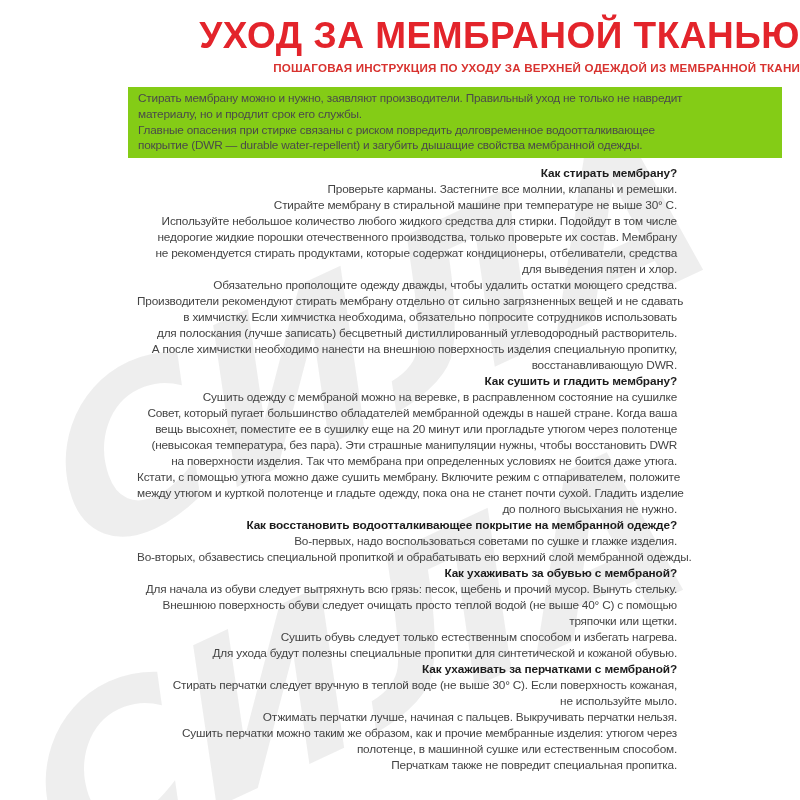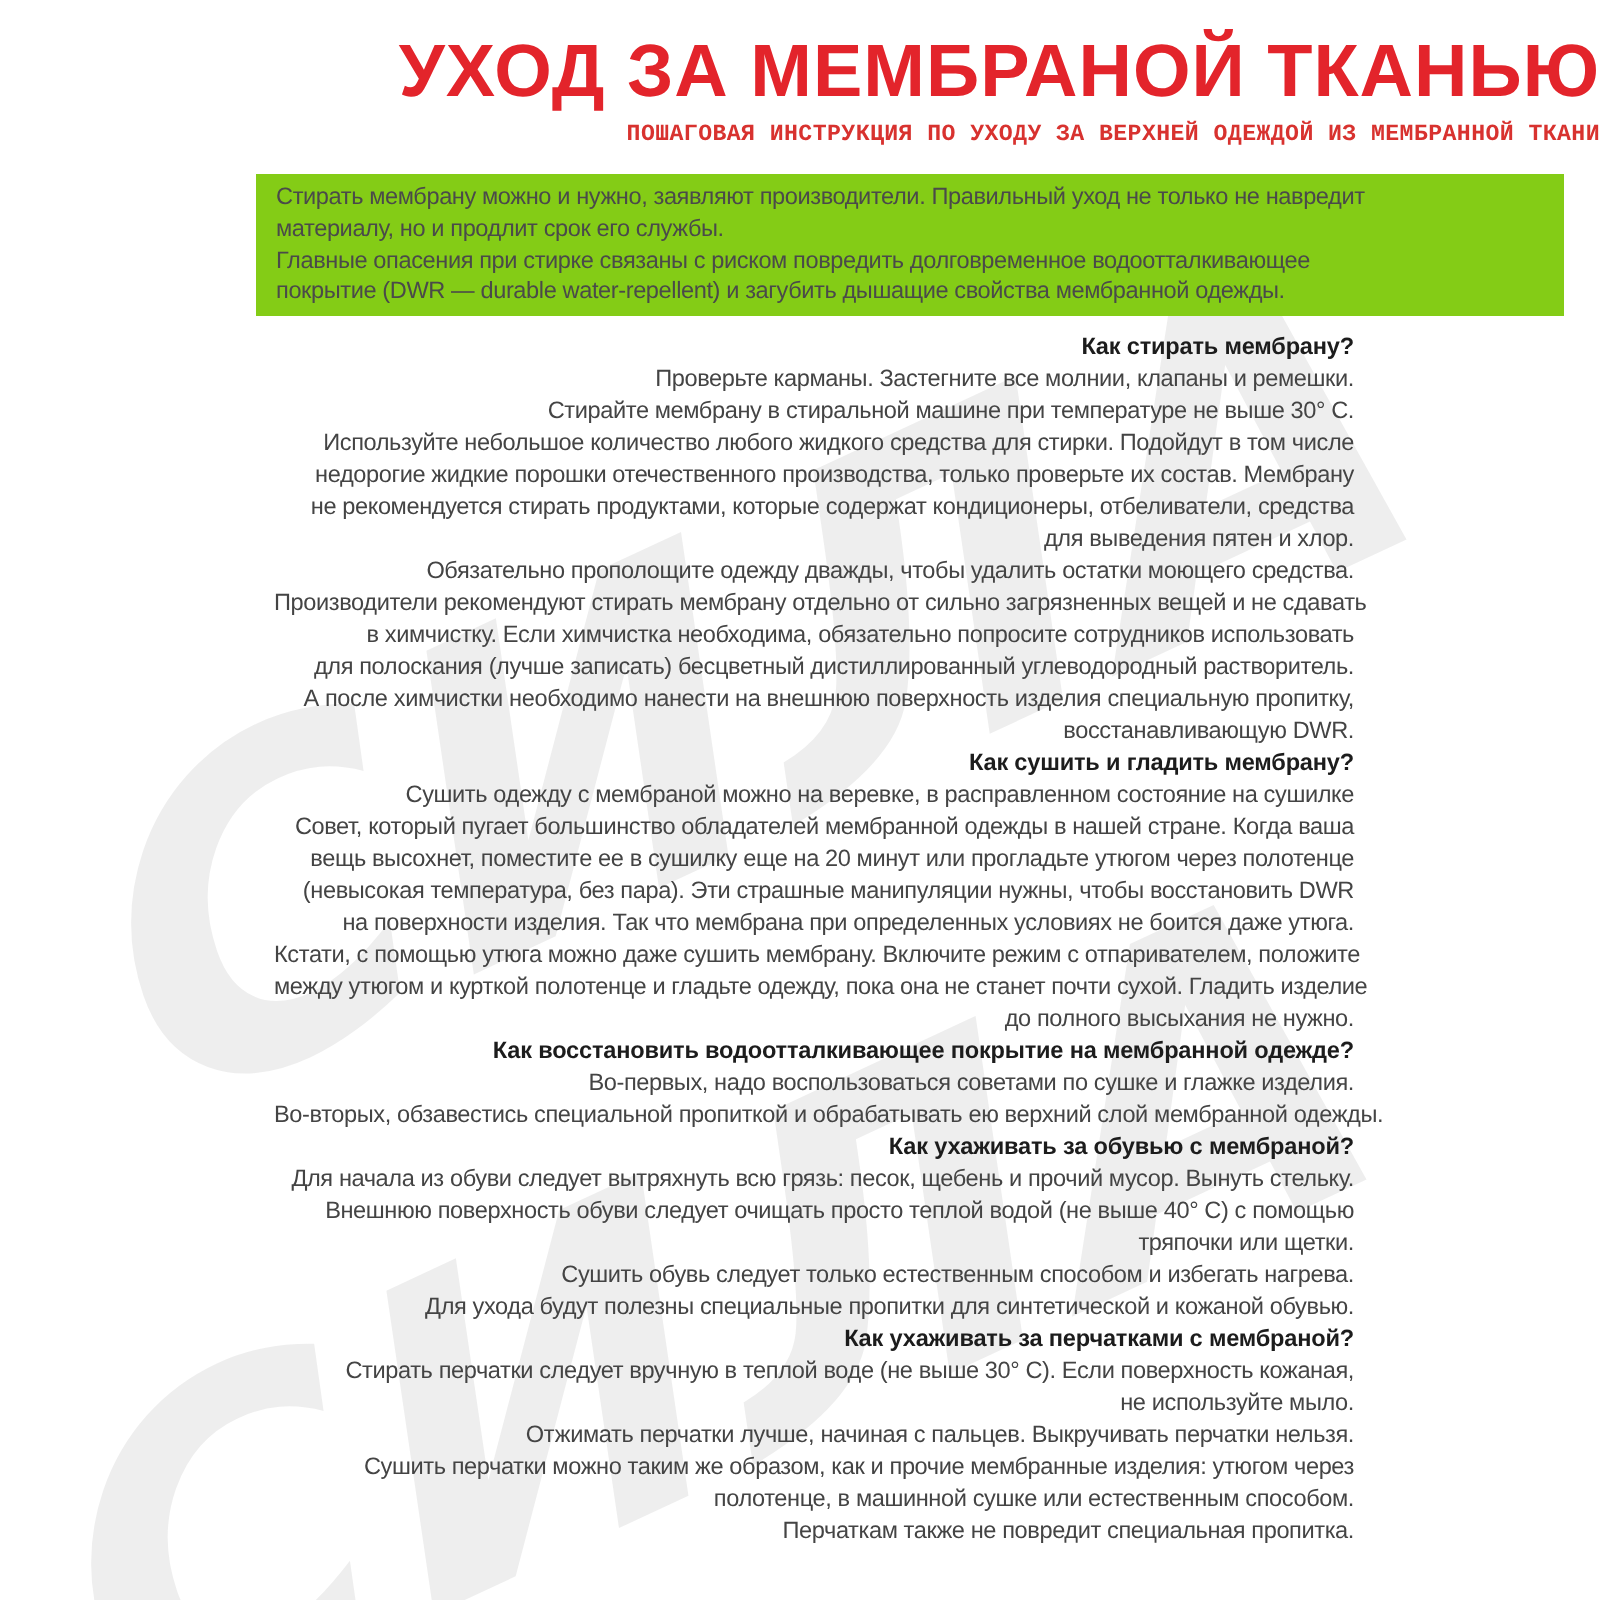--- a/index.html
+++ b/index.html
@@ -52,21 +52,20 @@
     line-height:40px;
     margin:0;
   }
   .subtitle{
     margin-top:5px;
     font-size:11.6px;
     font-weight:bold;
     letter-spacing:0.2px;
     color:#d8322f;
     line-height:14px;
-    font-family:Liberation Mono, monospace;
   }
   
   .intro-box{
     position:absolute;
     left:128px;top:87px;
     width:654px;
     box-sizing:border-box;
     background:#84cc16;
     padding:4px 10px 4px 10px;
     z-index:2;

